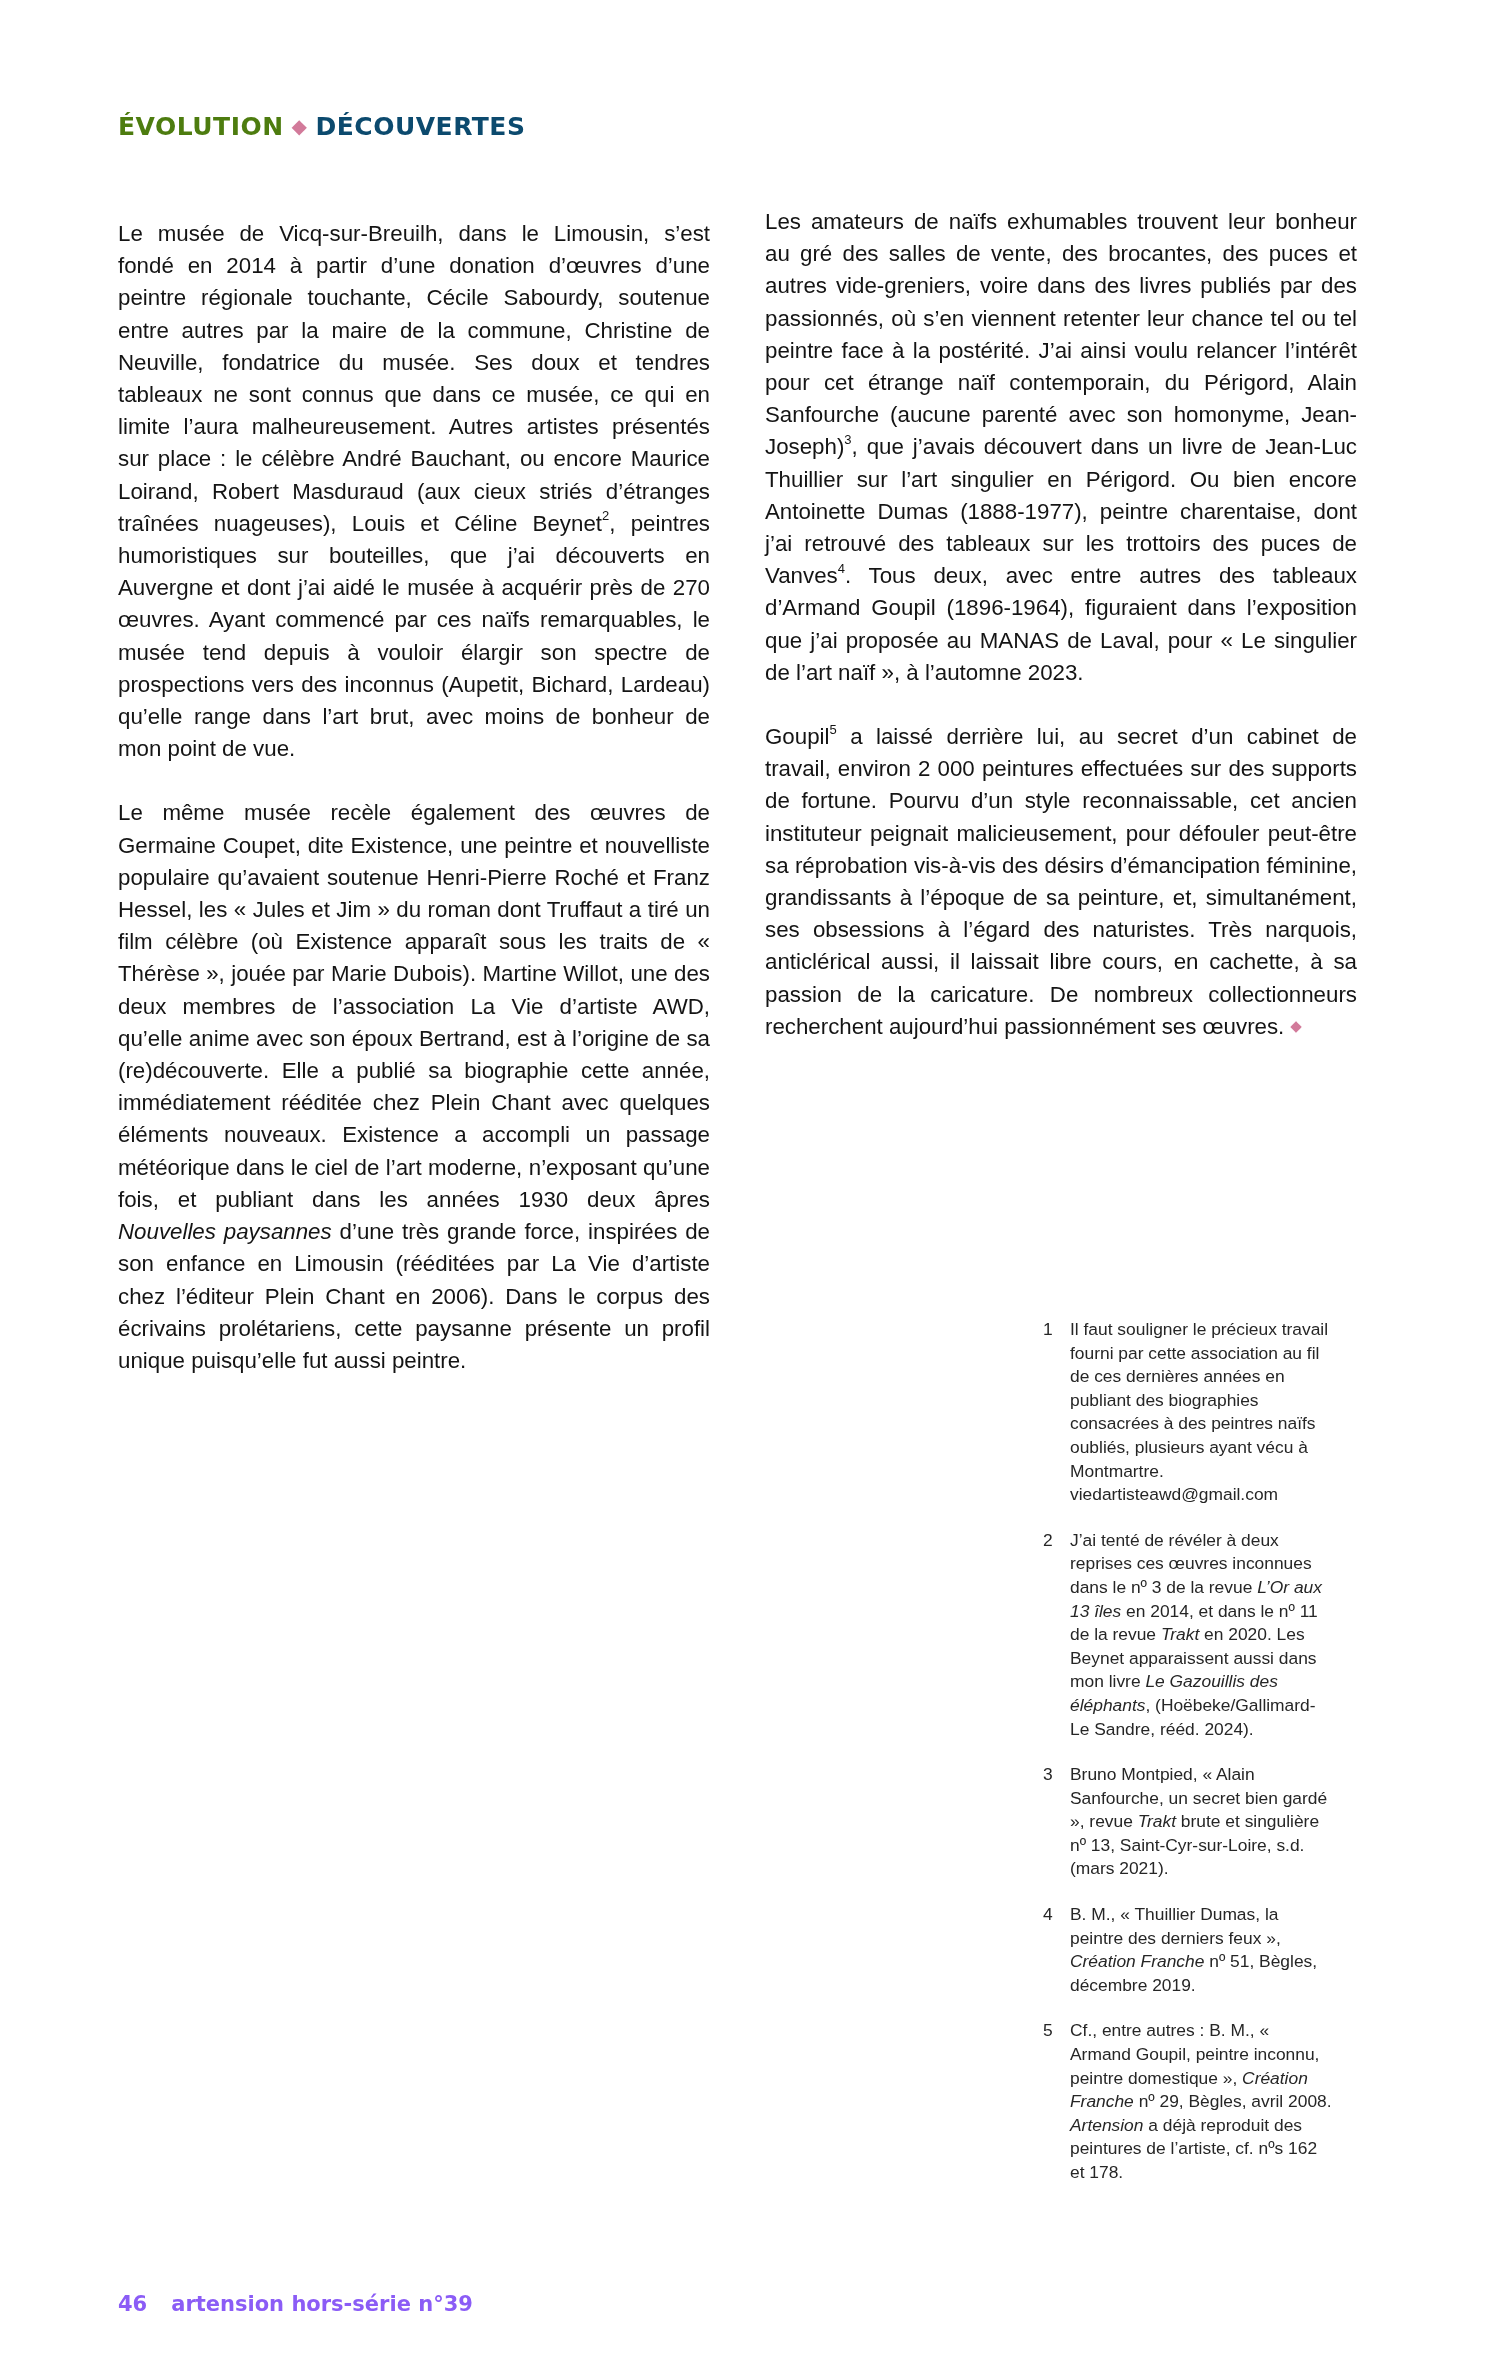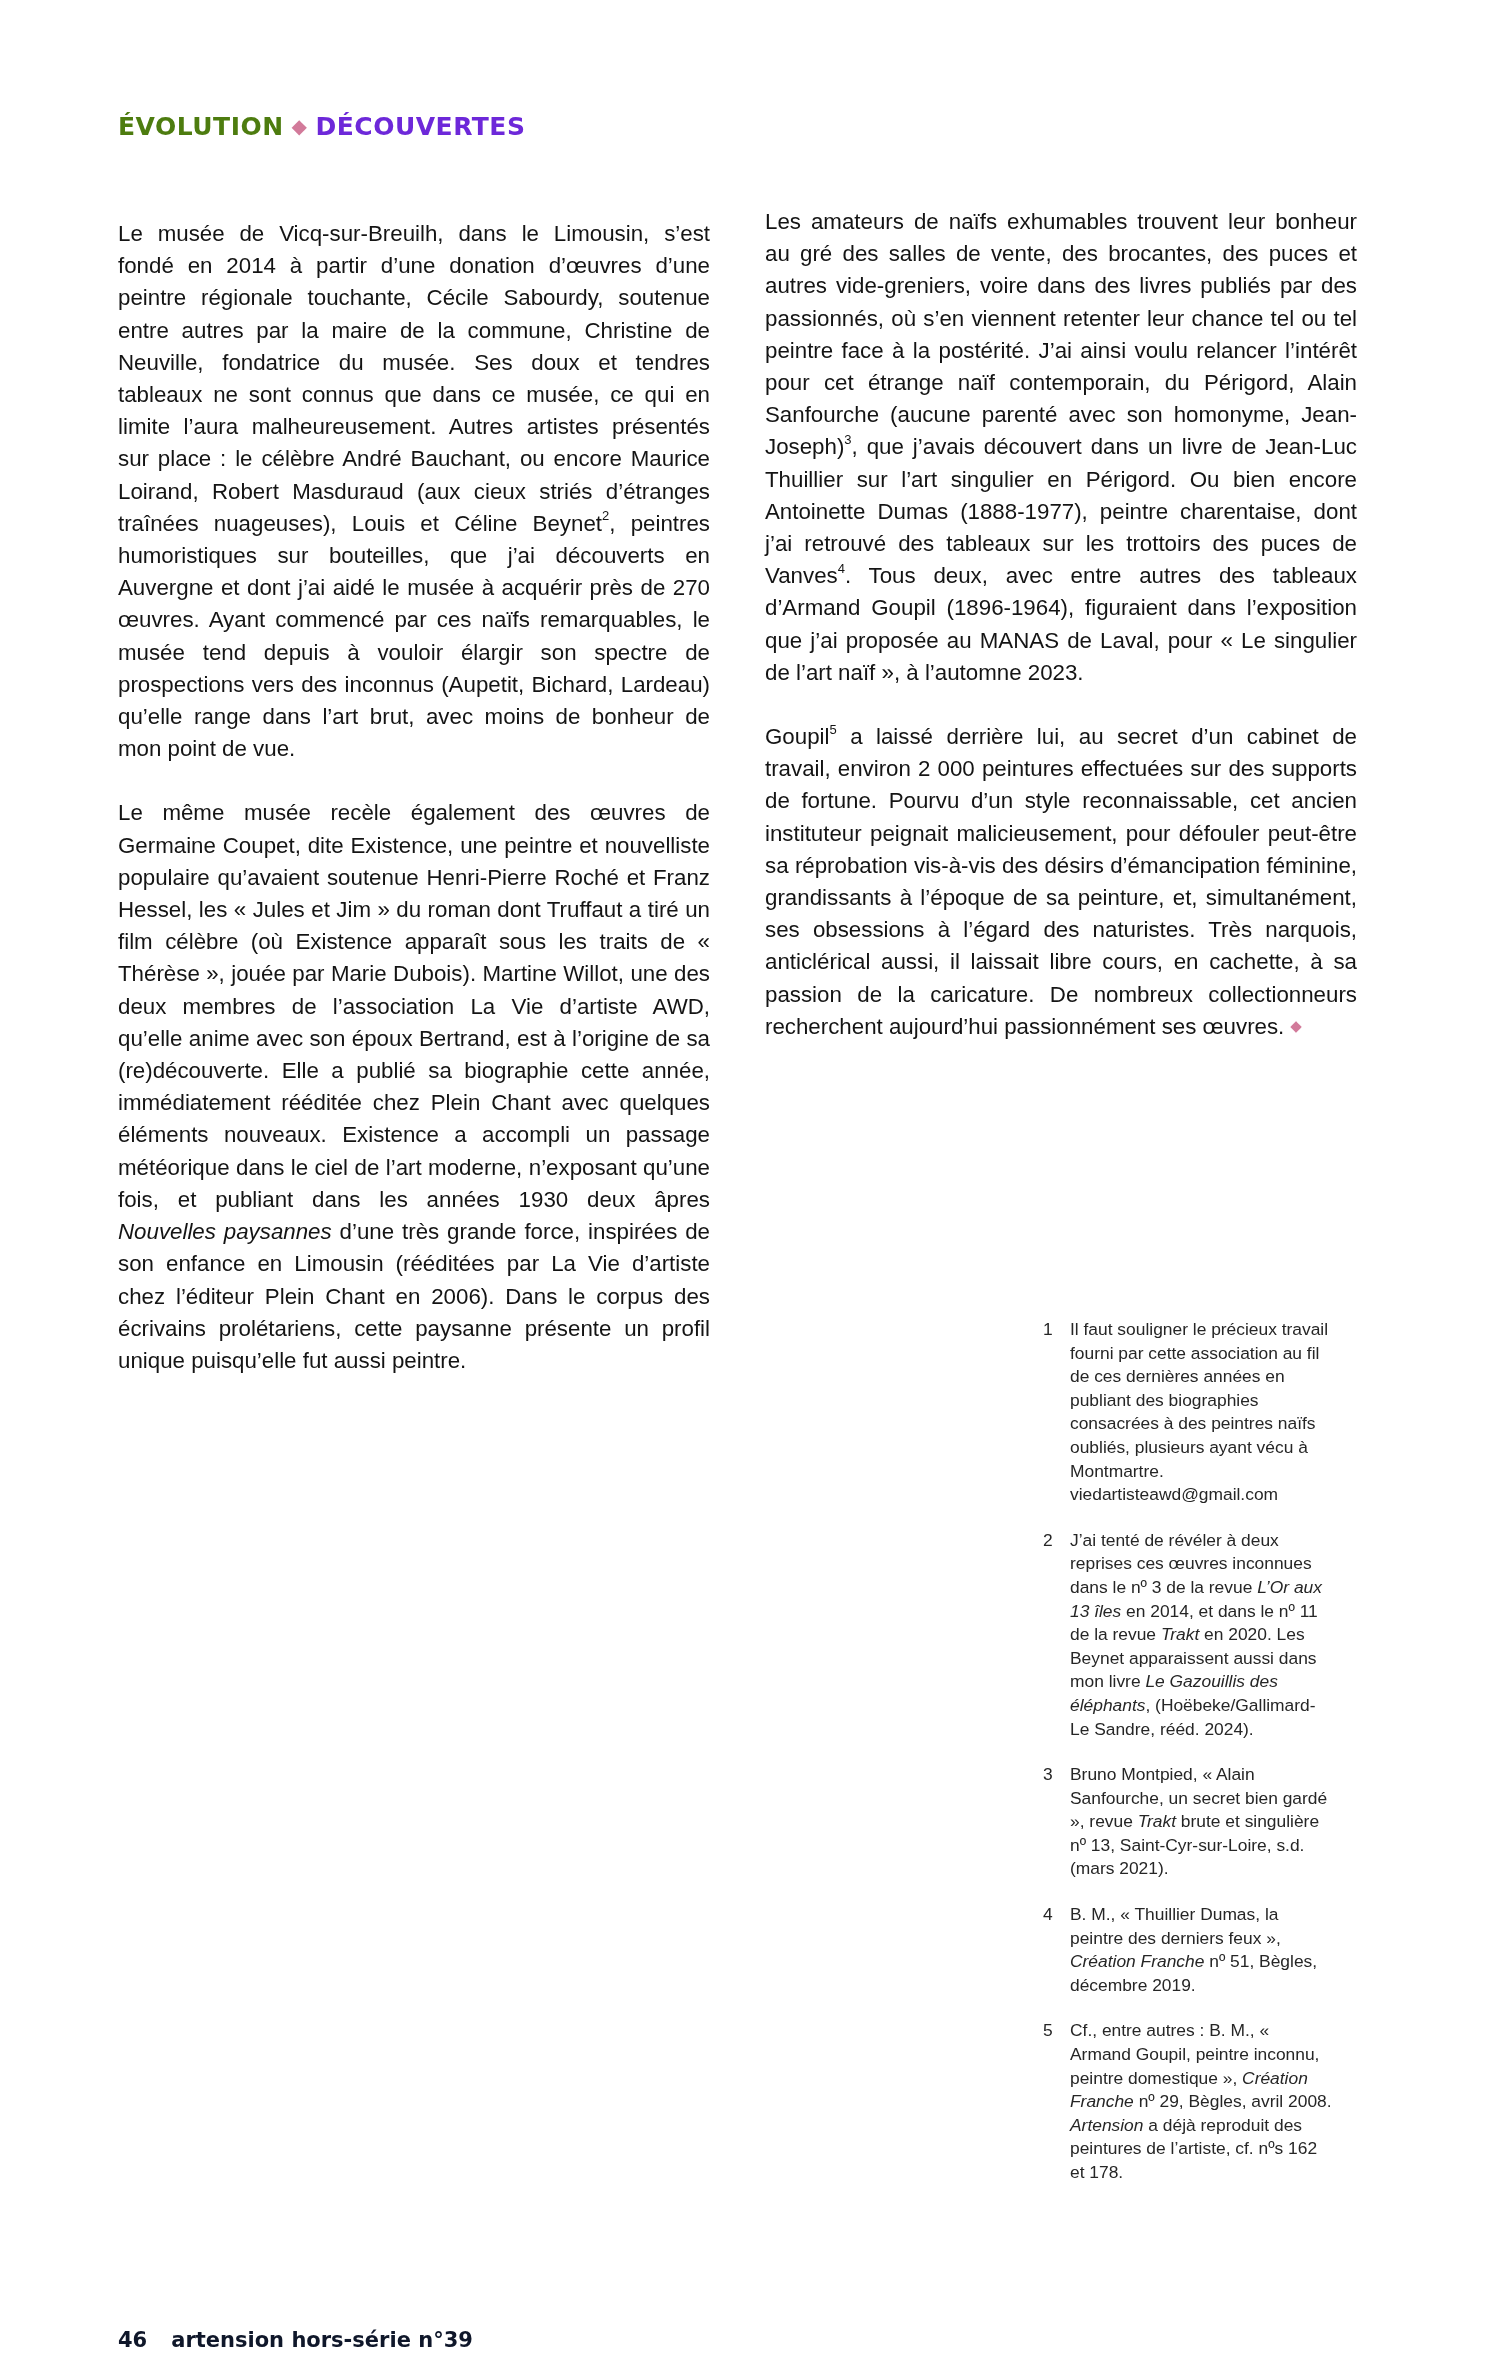--- a/index.html
+++ b/index.html
@@ -7,21 +7,21 @@
     width: 1512px; height: 2363px; position: relative; overflow: hidden;
     font-family: "Liberation Sans", sans-serif; color: #141414;
   }
   .header {
     position: absolute; left: 118px; top: 112px;
     font-family: "DejaVu Sans", sans-serif; font-weight: bold;
     font-size: 25px; letter-spacing: 0.5px;
   }
   .header .sec { color: #4d7c0f; }
   .header .sep { color: #d27a9a; margin: 0 8px; font-size: 20px; position: relative; top: -2px; }
-  .header .sub { color: #6d28d9; }
+  .header .sub { color: #0c4a6e; }
 
   .col {
     position: absolute; width: 592px;
     font-size: 22.3px; line-height: 32.2px;
     text-align: justify; hyphens: manual;
   }
   .col-left { left: 118px; top: 206px; margin-top: 12px; }
   .col-right { left: 738px; top: 206px; margin-left: 27px; }
   .col p { margin: 0; }
   .col p + p { margin-top: 32px; }
@@ -39,22 +39,21 @@
     position: absolute; left: 1043px; top: 1318px; width: 290px;
     font-size: 17.4px; line-height: 23.6px; color: #262626;
   }
   .fn { display: flex; margin-bottom: 22px; }
   .fn .num { width: 27px; flex: 0 0 27px; }
   .fn .txt { flex: 1; }
 
   .footer {
     position: absolute; left: 118px; top: 2292px;
     font-family: "DejaVu Sans", sans-serif; font-weight: bold; font-size: 21px;
-    color: #0f172a;
-    margin-top: 36px;
+    color: #8b5cf6;
   }
   .footer .page { margin-right: 24px; }
 </style>
 </head>
 <body>
 
 <div class="header">
   <span class="sec">ÉVOLUTION</span><span class="sep">◆</span><span class="sub">DÉCOUVERTES</span>
 </div>
 

